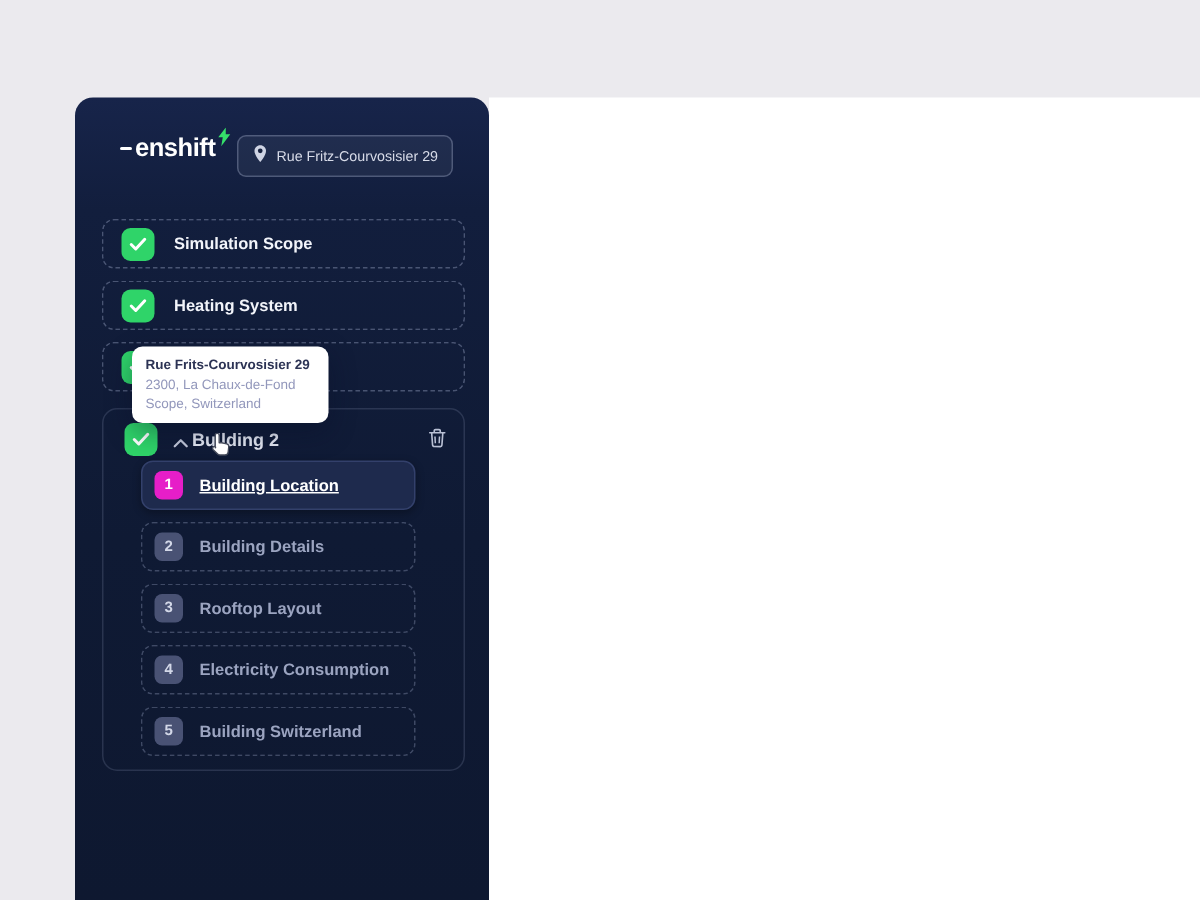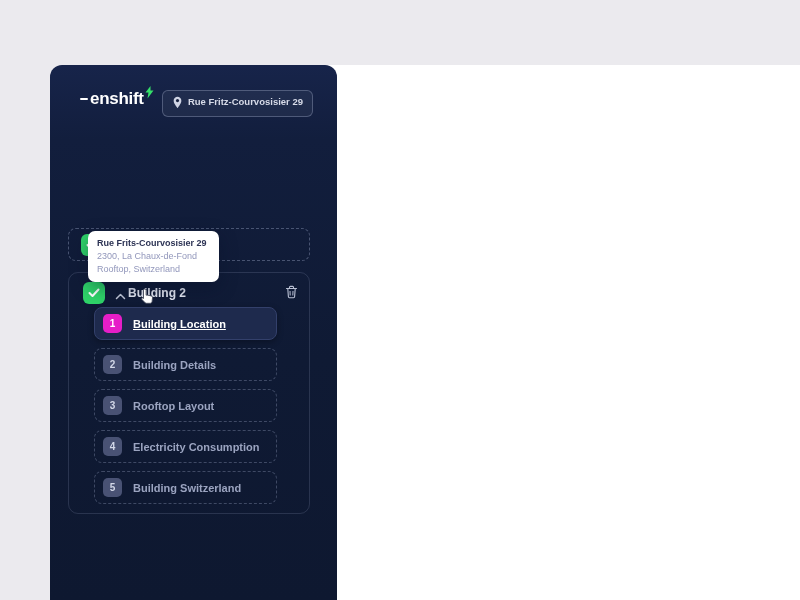--- a/index.html
+++ b/index.html
@@ -4,28 +4,28 @@
 <style>
   html,body{margin:0;padding:0;background:#ebeaee;font-family:"Liberation Sans",sans-serif;}
   .stage{position:relative;width:800px;height:600px;overflow:hidden;background:#ebeaee;}
 
   
   .main-panel{position:absolute;left:326px;top:65px;width:474px;height:535px;background:#ffffff;}
 
   
   .sidebar{position:absolute;left:50px;top:65px;width:276px;height:535px;
     background:linear-gradient(180deg,#17244a 0%,#121e3d 14%,#0f1a34 55%,#0e1830 100%);
-    border-radius:12px 12px 0 0;padding-left:11px;}
+    border-radius:12px 12px 0 0;}
   .logo{position:absolute;left:30px;top:24px;display:flex;align-items:center;color:#fff;}
   .logo-dash{width:8px;height:2.5px;background:#fff;margin-right:2px;border-radius:1px;}
   .logo-text{font-size:17px;font-weight:700;letter-spacing:-0.3px;}
   .logo-bolt{margin-left:1px;margin-top:-10px;}
-  .addr-pill{position:absolute;right:24px;top:25px;display:flex;gap:5px;
+  .addr-pill{position:absolute;right:24px;top:25px;display:flex;align-items:center;gap:5px;
     padding:5px 9px;border:1px solid rgba(170,180,210,0.35);border-radius:6px;
-    background:rgba(255,255,255,0.05);color:#d7dbe8;font-size:9.5px;font-weight:700;}
+    background:rgba(255,255,255,0.05);color:#d7dbe8;font-size:9.5px;font-weight:400;}
 
   .step-row{position:absolute;left:18px;width:240px;height:31px;border:1px dashed rgba(165,176,208,0.38);
     border-radius:8px;display:flex;align-items:center;}
   .check-sq{position:absolute;left:12px;width:22px;height:22px;border-radius:6px;background:#2fd469;
     display:flex;align-items:center;justify-content:center;}
   .step-label{margin-left:47px;color:#f2f4fa;font-size:11px;font-weight:700;}
 
   .bpanel{position:absolute;left:18px;top:207px;width:240px;height:240px;
     border:1px solid rgba(165,176,208,0.18);border-radius:10px;}
   .bheader{position:absolute;left:0;top:5px;width:240px;height:31px;display:flex;align-items:center;}
@@ -93,35 +93,51 @@
     <div class="addr-pill">
       <span>
         <svg width="11" height="13" viewBox="0 0 12 14">
             <path d="M6 0.8 C3.6 0.8 1.8 2.7 1.8 5 C1.8 8.2 6 13 6 13 S10.2 8.2 10.2 5 C10.2 2.7 8.4 0.8 6 0.8 Z" fill="#cfd4e4"></path>
             <circle cx="6" cy="4.9" r="1.7" fill="#17223f"></circle>
           </svg>
       </span>
       <span>Rue Fritz-Courvosisier 29</span>
     </div>
 
+    <div class="step-row" style="top:81px;">
+      <span class="check-sq">
+        <svg width="12" height="10" viewBox="0 0 12 10">
+            <polyline points="1.5,5 4.5,8 10.5,1.5" fill="none" stroke="#fff" stroke-width="2" stroke-linecap="round" stroke-linejoin="round"></polyline>
+          </svg>
+      </span>
+      <span class="step-label">Simulation Scope</span>
+    </div>
 
+    <div class="step-row" style="top:122px;">
+      <span class="check-sq">
+        <svg width="12" height="10" viewBox="0 0 12 10">
+            <polyline points="1.5,5 4.5,8 10.5,1.5" fill="none" stroke="#fff" stroke-width="2" stroke-linecap="round" stroke-linejoin="round"></polyline>
+          </svg>
+      </span>
+      <span class="step-label">Heating System</span>
+    </div>
 
     <div class="step-row" style="top:163px;">
       <span class="check-sq">
         <svg width="12" height="10" viewBox="0 0 12 10">
             <polyline points="1.5,5 4.5,8 10.5,1.5" fill="none" stroke="#fff" stroke-width="2" stroke-linecap="round" stroke-linejoin="round"></polyline>
           </svg>
       </span>
       <span class="step-label"></span>
     </div>
 
     <div class="tooltip">
       <div class="tt-l1">Rue Frits-Courvosisier 29</div>
       <div class="tt-l2">2300, La Chaux-de-Fond</div>
-      <div class="tt-l2">Rooftop, Switzerland</div>
+      <div class="tt-l2">Scope, Switzerland</div>
     </div>
 
     <div class="bpanel">
       <div class="bheader">
         <span class="bcheck">
           <svg width="12" height="10" viewBox="0 0 12 10">
               <polyline points="1.5,5 4.5,8 10.5,1.5" fill="none" stroke="#fff" stroke-width="2" stroke-linecap="round" stroke-linejoin="round"></polyline>
             </svg>
         </span>
         <span class="bchevron">

